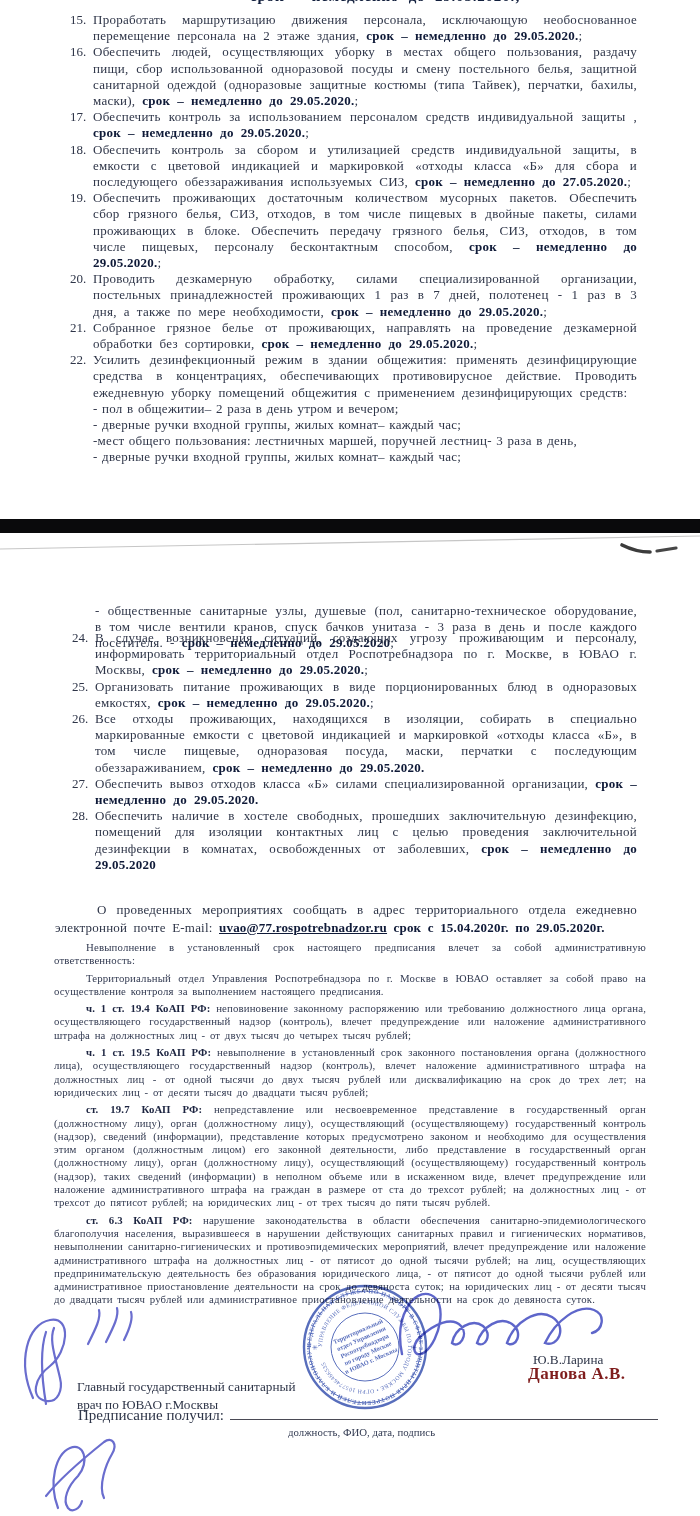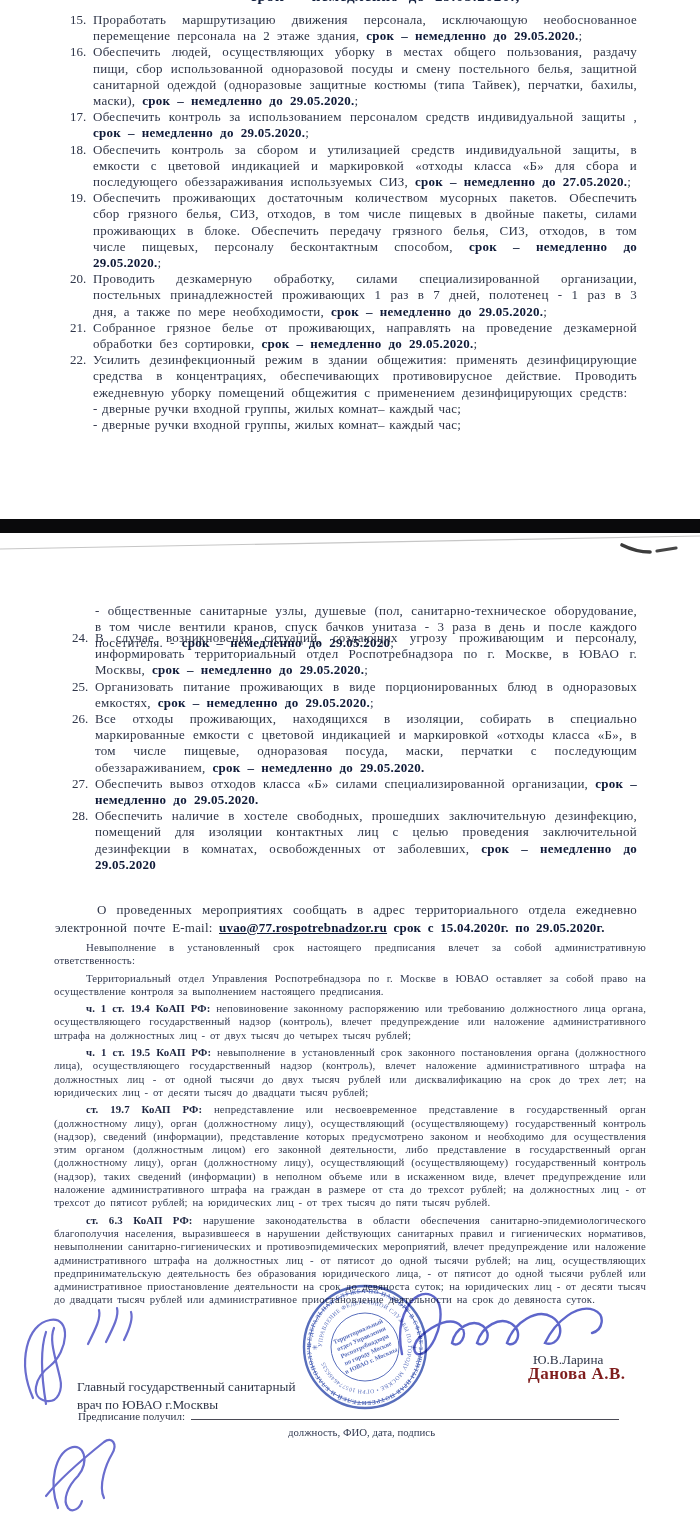--- a/index.html
+++ b/index.html
@@ -50,21 +50,21 @@
   #legal p{ text-align:justify; text-indent:32px; margin-bottom:4px; letter-spacing:.15px; word-spacing:1.8px; }
   #legal b{ color:#1c2440; }
 
   #sig-title{ top:1341px; left:77px; width:250px; font-size:13.2px; line-height:17.5px;margin-top:37px; }
   #sig-name{ top:1352px; left:533px; font-size:13.2px; }
   #sig-name-overlay{
     top:1364px; left:528px; font-size:17px; font-weight:bold;
     color:#7f1d1d; letter-spacing:.5px;
   }
 
-  #received{ top:1406px; left:78px; font-size:11px; white-space:nowrap; }
+  #received{ top:1406px; left:78px; font-size:15px; white-space:nowrap; }
   #received .line{
     display:inline-block; width:428px; height:14px; margin-left:6px;
     border-bottom:1px solid #4a4a55;
   }
   #received-caption{ top:1426px; left:288px; font-size:10.8px; color:#333b52; }
 
   #stamp{ top:1272px; left:290px; width:150px; height:150px; mix-blend-mode:multiply; opacity:.85; }
   #stamp text{ fill:#3a54b0; font-family:"Liberation Serif",serif; }
   #stamp .ring{ font-size:6px; letter-spacing:.6px; font-weight:bold; }
   #stamp .ring2{ font-size:5.8px; letter-spacing:.4px; }
@@ -82,21 +82,23 @@
 
 <ol class="doc abs" id="list1">
   <li><span class="num">15.</span><span>Проработать маршрутизацию движения персонала, исключающую необоснованное перемещение персонала на 2 этаже здания, </span><b class="term">срок – немедленно до 29.05.2020.</b><span>;</span></li>
   <li><span class="num">16.</span><span>Обеспечить людей, осуществляющих уборку в местах общего пользования, раздачу пищи, сбор использованной одноразовой посуды и смену постельного белья, защитной санитарной одеждой (одноразовые защитные костюмы (типа Тайвек), перчатки, бахилы, маски), </span><b class="term">срок – немедленно до 29.05.2020.</b><span>;</span></li>
   <li><span class="num">17.</span><span>Обеспечить контроль за использованием персоналом средств индивидуальной защиты , </span><b class="term">срок – немедленно до 29.05.2020.</b><span>;</span></li>
   <li><span class="num">18.</span><span>Обеспечить контроль за сбором и утилизацией средств индивидуальной защиты, в емкости с цветовой индикацией и маркировкой «отходы класса «Б» для сбора и последующего обеззараживания используемых СИЗ, </span><b class="term">срок – немедленно до 27.05.2020.</b><span>;</span></li>
   <li><span class="num">19.</span><span>Обеспечить проживающих достаточным количеством мусорных пакетов. Обеспечить сбор грязного белья, СИЗ, отходов, в том числе пищевых в двойные пакеты, силами проживающих в блоке. Обеспечить передачу грязного белья, СИЗ, отходов, в том числе пищевых, персоналу бесконтактным способом, </span><b class="term">срок – немедленно до 29.05.2020.</b><span>;</span></li>
   <li><span class="num">20.</span><span>Проводить дезкамерную обработку, силами специализированной организации, постельных принадлежностей проживающих 1 раз в 7 дней, полотенец - 1 раз в 3 дня, а также по мере необходимости, </span><b class="term">срок – немедленно до 29.05.2020.</b><span>;</span></li>
   <li><span class="num">21.</span><span>Собранное грязное белье от проживающих, направлять на проведение дезкамерной обработки без сортировки, </span><b class="term">срок – немедленно до 29.05.2020.</b><span>;</span></li>
   <li><span class="num">22.</span><span>Усилить дезинфекционный режим в здании общежития: применять дезинфицирующие средства в концентрациях, обеспечивающих противовирусное действие. Проводить ежедневную уборку помещений общежития с применением дезинфицирующих средств:</span>
+    <div class="sub">- пол в общежитии– 2 раза в день утром и вечером;</div>
     <div class="sub">- дверные ручки входной группы, жилых комнат– каждый час;</div>
+    <div class="sub">-мест общего пользования: лестничных маршей, поручней лестниц- 3 раза в день,</div>
     <div class="sub">- дверные ручки входной группы, жилых комнат– каждый час;</div>
   </li>
 </ol>
 
 <div class="abs" id="page-separator"></div>
 
 <div class="abs" id="cont-bullet">
   <span>- общественные санитарные узлы, душевые (пол, санитарно-техническое оборудование, в том числе вентили кранов, спуск бачков унитаза - 3 раза в день и после каждого посетителя.  - </span><b class="term">срок – немедленно до 29.05.2020</b><span>;</span>
 </div>
 

